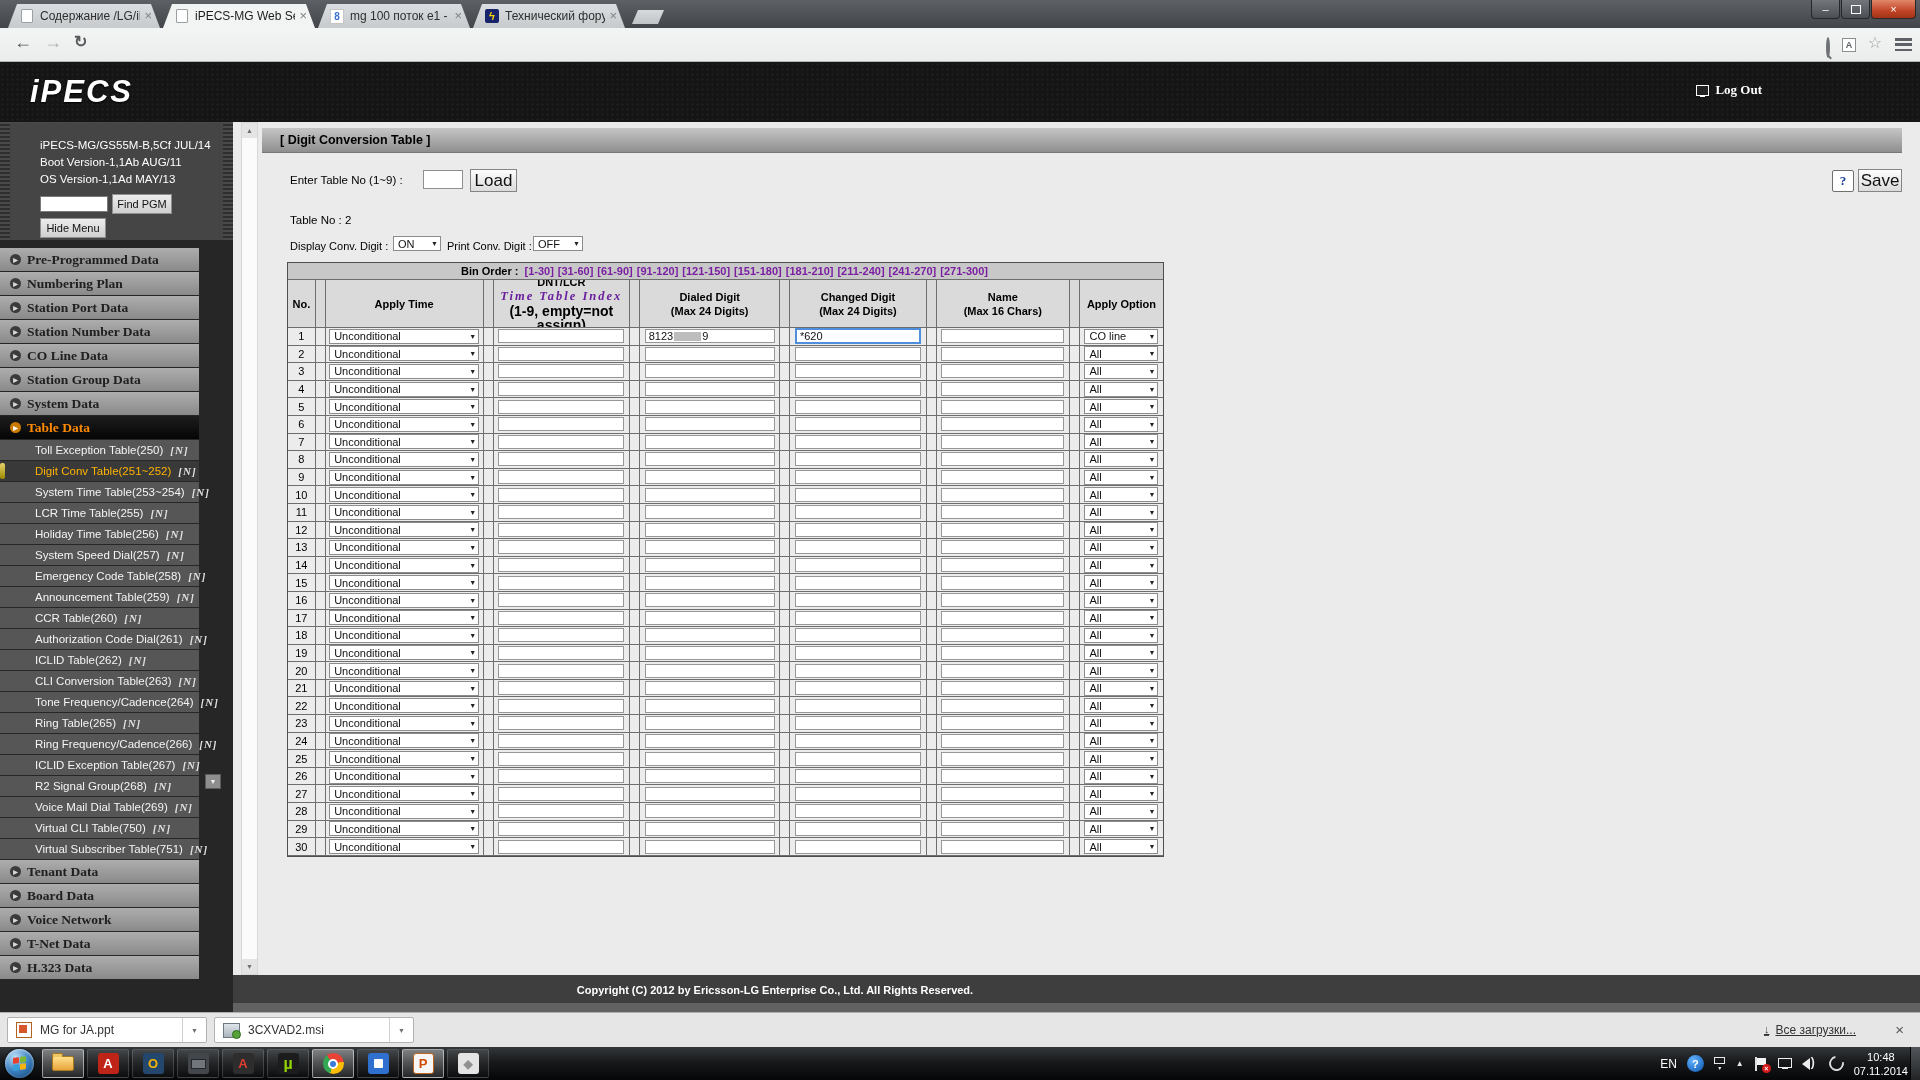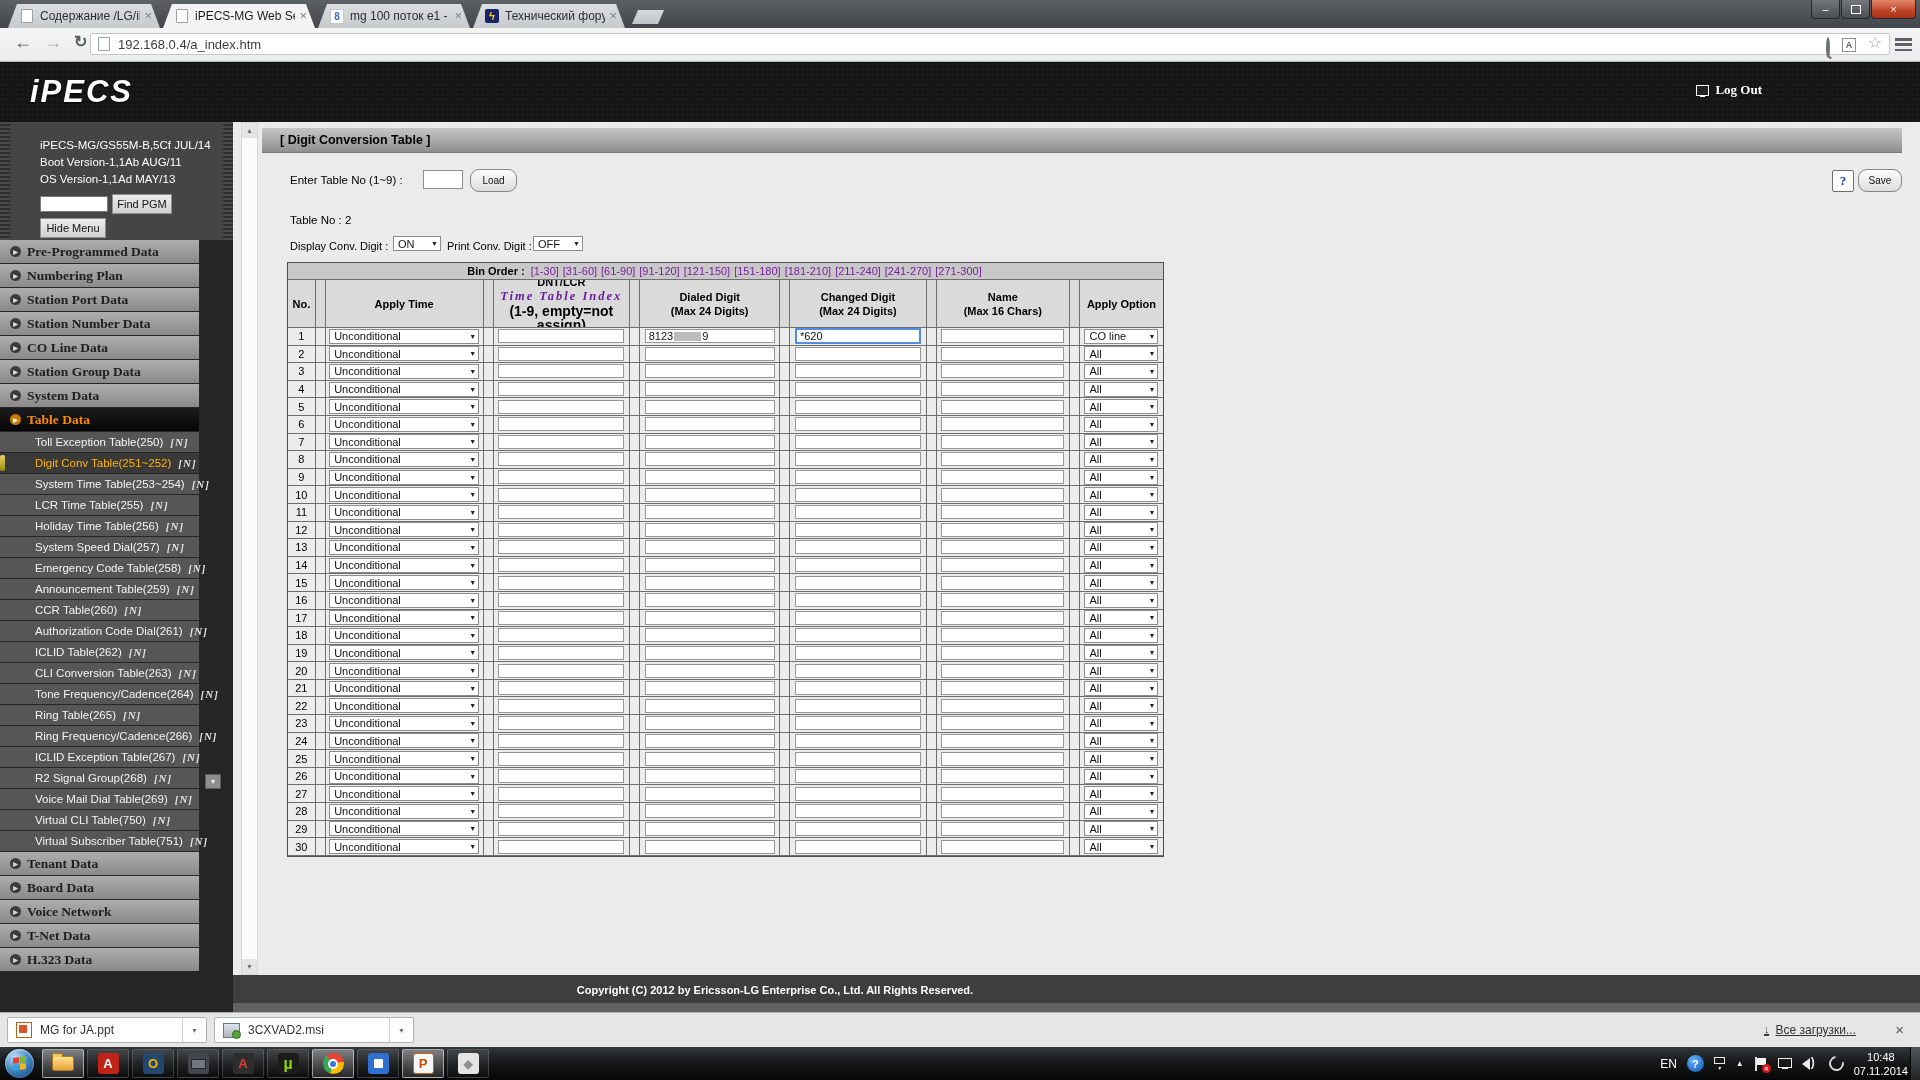--- a/index.html
+++ b/index.html
@@ -76,21 +76,21 @@
   
   .sidebar{position:absolute;left:0;top:60px;width:233px;height:890px;background:#262626;z-index:2;overflow:hidden}
   .side-stripes{position:absolute;left:0;top:0;width:233px;height:118px;
       background:repeating-linear-gradient(180deg,#4a4a4a 0 2px,#2e2e2e 2px 4px)}
   .info-box{position:absolute;left:10px;top:1px;width:213px;height:117px;background:#454545;
             color:#fff;font-size:11.5px}
   .info-line{position:absolute;left:30px;white-space:nowrap}
   .pgm-input{position:absolute;left:30px;top:73px;width:66px;height:14px;background:#fff;border:1px solid #7a7a7a}
   .sbtn{background:linear-gradient(#ececec,#cfcfcf);border:1px solid #8f8f8f;font-size:11px;color:#111;
         display:flex;align-items:center;justify-content:center}
-  .menu{position:absolute;left:0;top:118px;width:199px}
+  .menu{position:absolute;left:0;top:126px;width:199px}
   .m-category{height:23px;margin-bottom:1px;display:flex;align-items:center;padding-left:27px;
       background:linear-gradient(#adadad,#8a8a8a);font:bold 13.5px "Liberation Serif",serif;
       color:#202020;position:relative;box-sizing:border-box}
   .m-category .cico{position:absolute;left:10px;top:6px;width:11px;height:11px;border-radius:50%;
       background:#3b3b3b;color:#d9d9d9;font-size:6px;display:flex;align-items:center;justify-content:center}
   .m-category.active{background:linear-gradient(#1d1d1d,#050505);color:#ff8a00}
   .m-category.active .cico{background:#c97a00;color:#fff}
   .m-sub{height:20px;margin-bottom:1px;display:flex;align-items:center;padding-left:35px;
       background:#565656;font-size:11.5px;color:#f4f4f4;position:relative;box-sizing:border-box;white-space:nowrap}
   .m-sub .badge{font:italic bold 11px "Liberation Serif",serif;margin-left:7px;color:#e3e3e3;letter-spacing:1px}
@@ -106,41 +106,41 @@
            border:1px solid #d8d8d8;box-sizing:border-box}
   .vs-btn{position:absolute;left:0;width:15px;height:15px;background:#e4e4e4;color:#6f6f6f;
           font-size:7px;display:flex;align-items:center;justify-content:center}
   .content-titlebar{position:absolute;left:29px;top:6px;width:1640px;height:25px;
       background:linear-gradient(#c6c6c6,#8e8e8e);border-bottom:1px solid #787878;
       display:flex;align-items:center;padding-left:18px;box-sizing:border-box;
       font:bold 12.5px "Liberation Sans",sans-serif;color:#000}
   .lbl{position:absolute;font-size:11.5px;color:#000;white-space:nowrap}
   .tinput{position:absolute;background:#fff;border:1px solid #8f8f8f;box-sizing:border-box}
   .btn{position:absolute;background:linear-gradient(#fdfdfd,#dcdcdc);border:1px solid #858585;
-       border-radius:9px;font-size:10px;color:#111;display:flex;align-items:center;justify-content:center}
+       border-radius:0;font-size:17px;color:#111;display:flex;align-items:center;justify-content:center}
   .helpbtn{position:absolute;left:1599px;top:48px;width:20px;height:20px;background:#fff;
        border:1px solid #6f6f6f;border-radius:2px;color:#1a3f9c;font:bold 13px "Liberation Serif",serif;
        display:flex;align-items:center;justify-content:center}
   .fsel{height:15px;background:#fff;border:1px solid #8c8c8c;display:flex;align-items:center;
         font-size:11px;color:#111;padding:0 2px 0 4px;box-sizing:border-box;white-space:nowrap}
   .fsel .arr{margin-left:auto;font-size:7px;color:#222;padding-left:3px}
   .csel{position:absolute;top:0}
 
   .dtable{position:absolute;left:54px;top:140px;width:877px;background:#9b9b9b;
           border:1px solid #4f4f4f;box-sizing:border-box;font-size:11px}
   .trow{display:flex}
   .tcell{border-right:1px solid #6e6e6e;border-bottom:1px solid #6e6e6e;box-sizing:border-box;
          background:#ececec;display:flex;align-items:center;justify-content:center;overflow:hidden}
   .tcell:last-child{border-right:none}
   .c-no{width:28px}.c-sp{width:10px}.c-apply{width:160px}.c-dnt{width:138px}.c-dial{width:142px}
   .c-chg{width:138px}.c-name{width:135px}.c-opt{width:84px}
   .t-bin{height:16px;background:#c8c8c8;border-bottom:1px solid #6e6e6e;display:flex;
          align-items:center;justify-content:center;gap:2px}
   .binlabel{font-weight:bold;color:#000;margin-right:2px}
-  .binlink{font-weight:normal;color:#7b1fa2;margin:0 2px}
+  .binlink{font-weight:bold;color:#7b1fa2;margin:0 2px}
   .t-headrow .tcell{height:48px;background:#dadada;flex-direction:column;justify-content:center;
         font-weight:bold;color:#000;text-align:center;line-height:14px}
   .hd-link{color:#6a1f9e;font:bold italic 12.5px "Liberation Serif",serif;letter-spacing:2px}
   .hd-s{font-size:14px;font-weight:bold}
   .t-bodyrow .tcell{height:17.6px}
   .finp{height:14px;background:#fff;border:1px solid #979797;box-sizing:border-box;font-size:11px;
         color:#111;display:flex;align-items:center;padding:0 3px;white-space:nowrap}
   .finp.focused{border:2px solid #4f8fde;height:16px}
   .censor{display:inline-block;width:27px;height:9px;background:#bdbdbd;margin:0 1px}
 
@@ -274,24 +274,20 @@
     <div class="winbtn">
         <span class="rst"></span>
       </div>
     <div class="winbtn close">×</div>
   </div>
 </div>
 <div class="toolbar">
   <div class="navarrow" style="left:14px">←</div>
   <div class="navarrow disabled" style="left:44px">→</div>
   <div class="navarrow" style="left:74px;font-size:16px">↻</div>
-  <div class="urlbox">
-    <span class="pageicon"></span>
-    <span>192.168.0.4/a_index.htm</span>
-  </div>
   <div class="abs" style="right:90px;top:11px"><span class="mag"></span></div>
   <div class="abs translate" style="right:64px;top:10px">A</div>
   <div class="abs star" style="right:38px;top:7px">☆</div>
   <div class="abs burger" style="right:8px;top:10px">
       <span></span>
       <span></span>
       <span></span>
     </div>
 </div>
 

